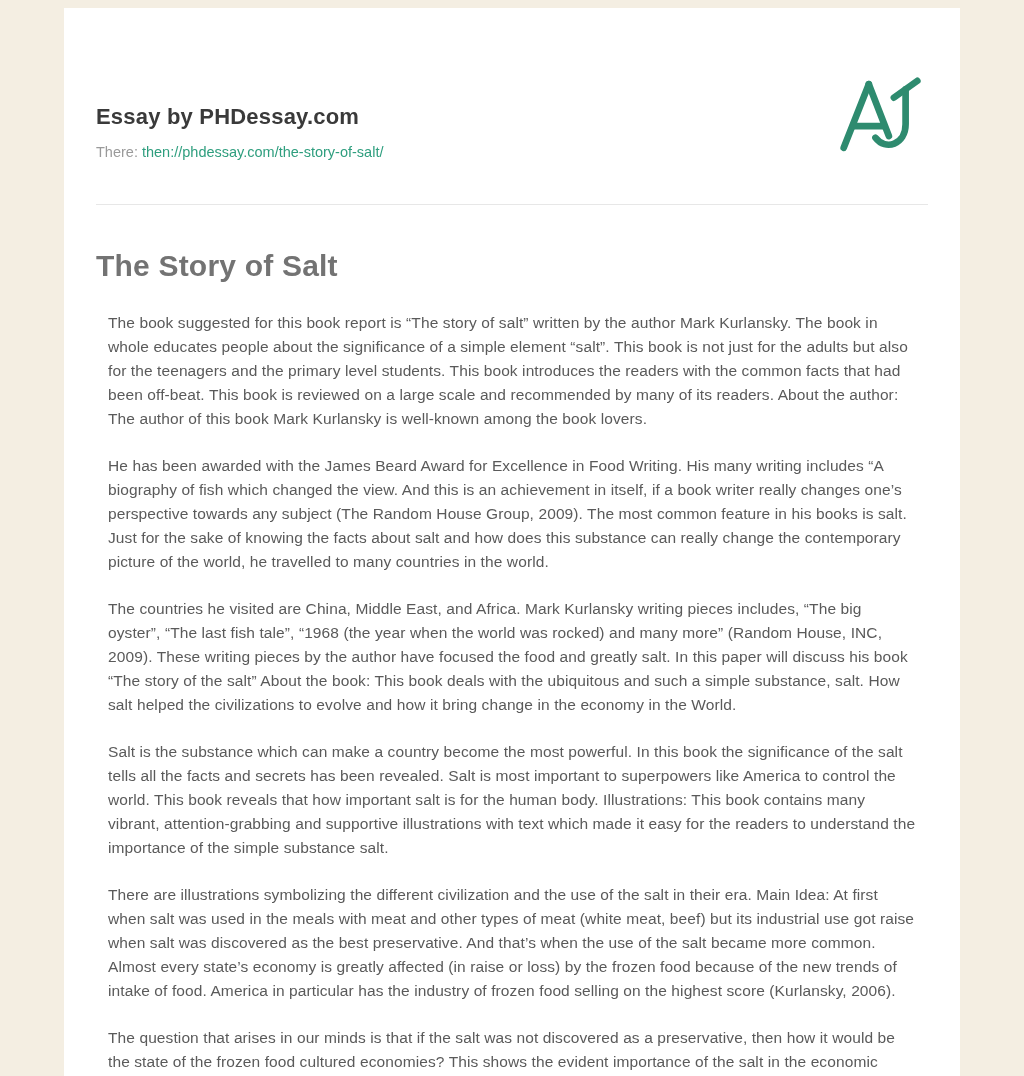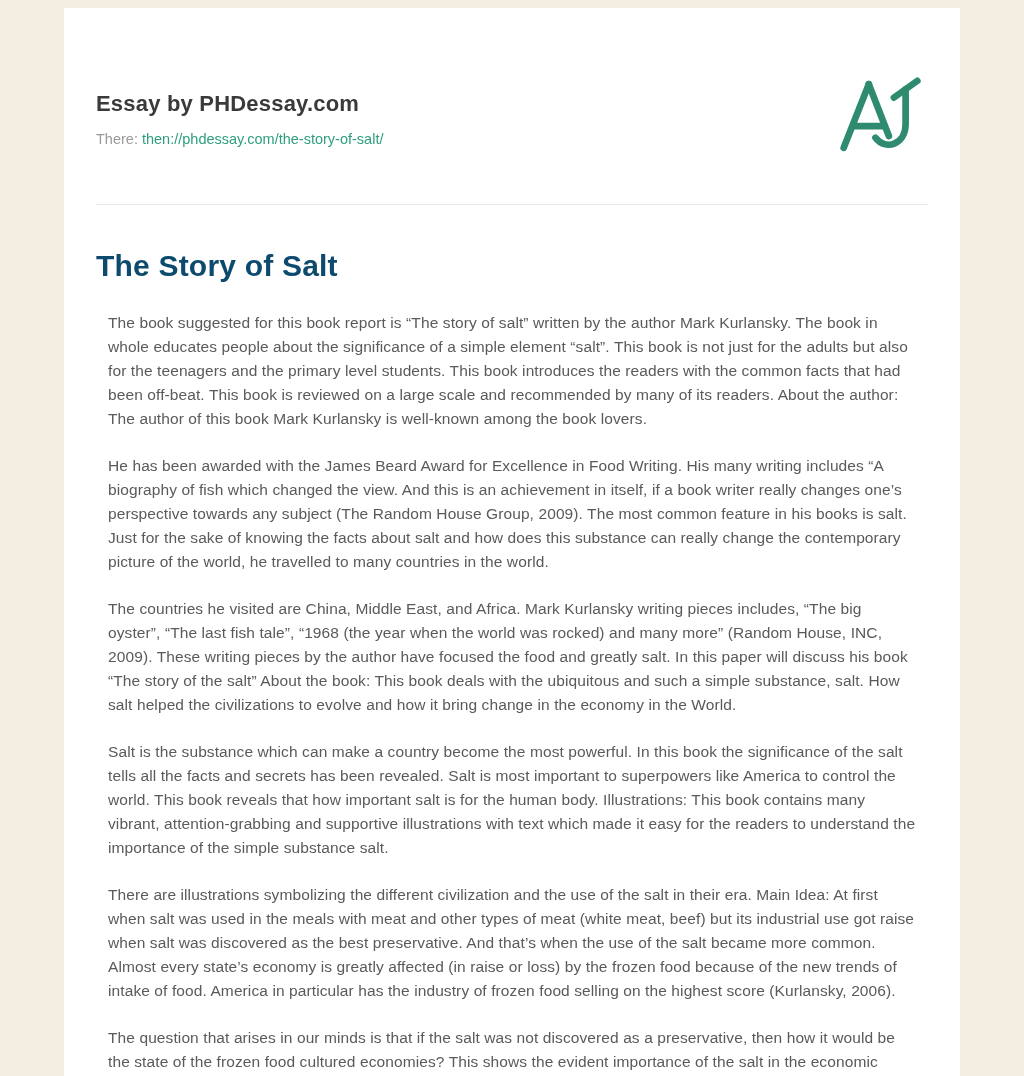--- a/index.html
+++ b/index.html
@@ -17,21 +17,21 @@
     width: 896px;
     margin: 8px auto 0;
     background: #ffffff;
     min-height: 1068px;
     box-sizing: border-box;
     padding: 70px 32px 40px;
   }
   .header-row {
     display: flex;
     justify-content: space-between;
-    align-items: center;
+    align-items: flex-end;
   }
   .header-text h1 {
     margin: 0 0 14px;
     font-size: 22px;
     font-weight: 700;
     color: #3a3a3a;
     letter-spacing: 0.2px;
   }
   .source-line {
     font-size: 14.5px;
@@ -50,21 +50,21 @@
   }
   .divider {
     border: none;
     border-top: 1px solid #e7e7e7;
     margin: 44px 0 0;
   }
   .article-title {
     margin: 44px 0 0;
     font-size: 30px;
     font-weight: 700;
-    color: #0c4a6e;
+    color: #737373;
     letter-spacing: 0.2px;
   }
   .article-body {
     margin-top: 28px;
   }
   .article-body p {
     margin: 0 12px 23px;
     font-size: 15.5px;
     line-height: 24px;
     color: #5a5a5a;

